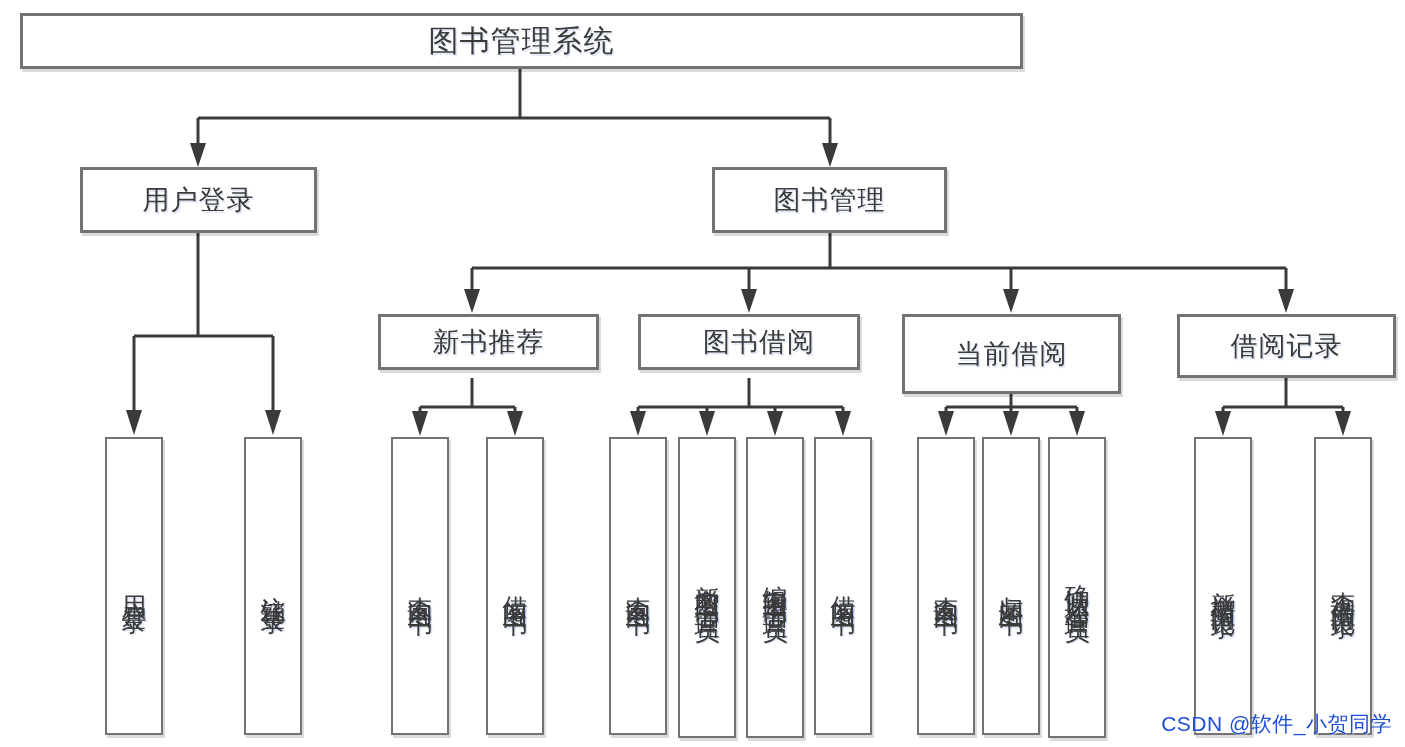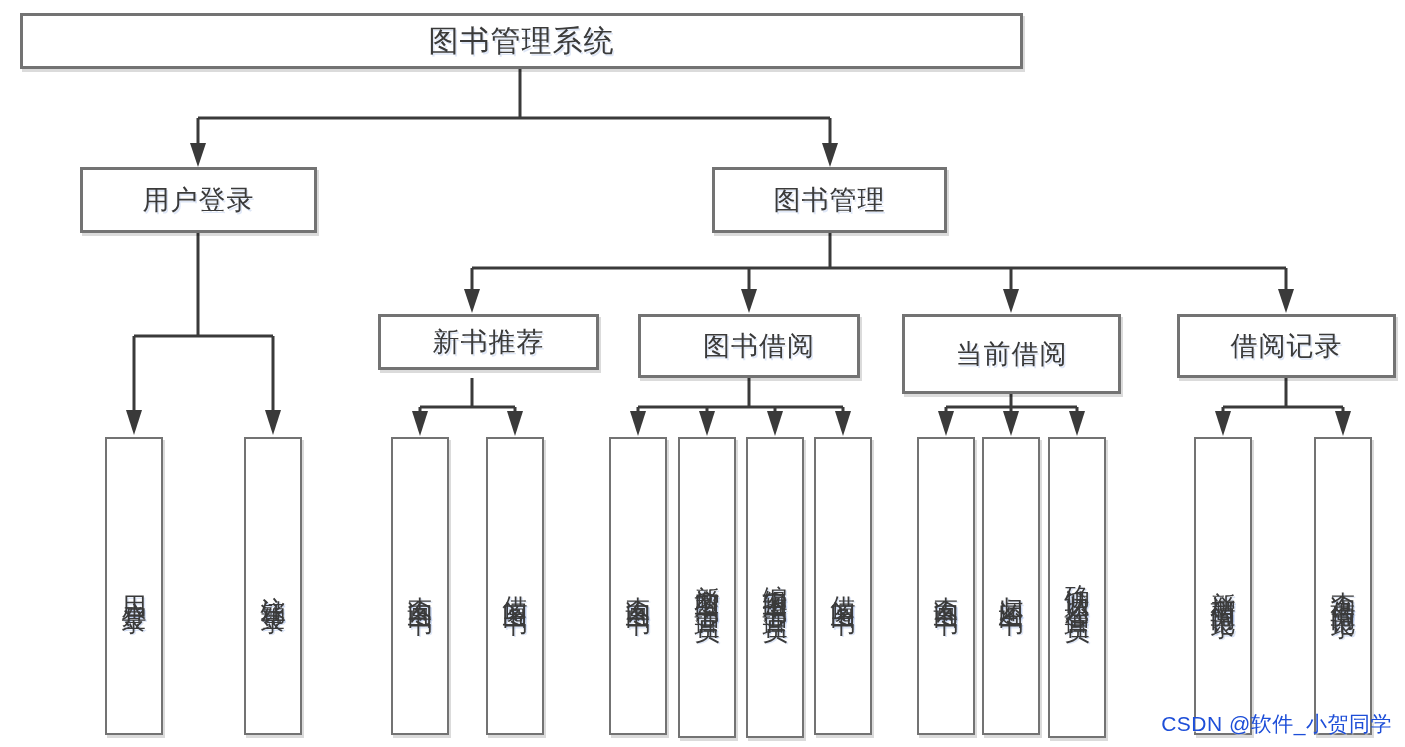--- a/index.html
+++ b/index.html
@@ -71,21 +71,21 @@
   <div class="node h-node" style="left:80px;top:167px;width:237px;height:66px;">
     <span>用户登录</span>
   </div>
   <div class="node h-node" style="left:712px;top:167px;width:235px;height:66px;text-align:center;">
     <span>图书管理</span>
   </div>
 
   <div class="node h-node" style="left:378px;top:314px;width:221px;height:56px;">
     <span>新书推荐</span>
   </div>
-  <div class="node h-node" style="left:638px;top:314px;width:222px;height:64px;padding-left:20px;">
+  <div class="node h-node" style="left:638px;top:314px;width:222px;height:56px;padding-left:20px;">
     <span>图书借阅</span>
   </div>
   <div class="node h-node" style="left:902px;top:314px;width:219px;height:80px;">
     <span>当前借阅</span>
   </div>
   <div class="node h-node" style="left:1177px;top:314px;width:219px;height:64px;">
     <span>借阅记录</span>
   </div>
 
   <div class="node v-node" style="left:105px;top:437px;width:58px;height:298px;">

